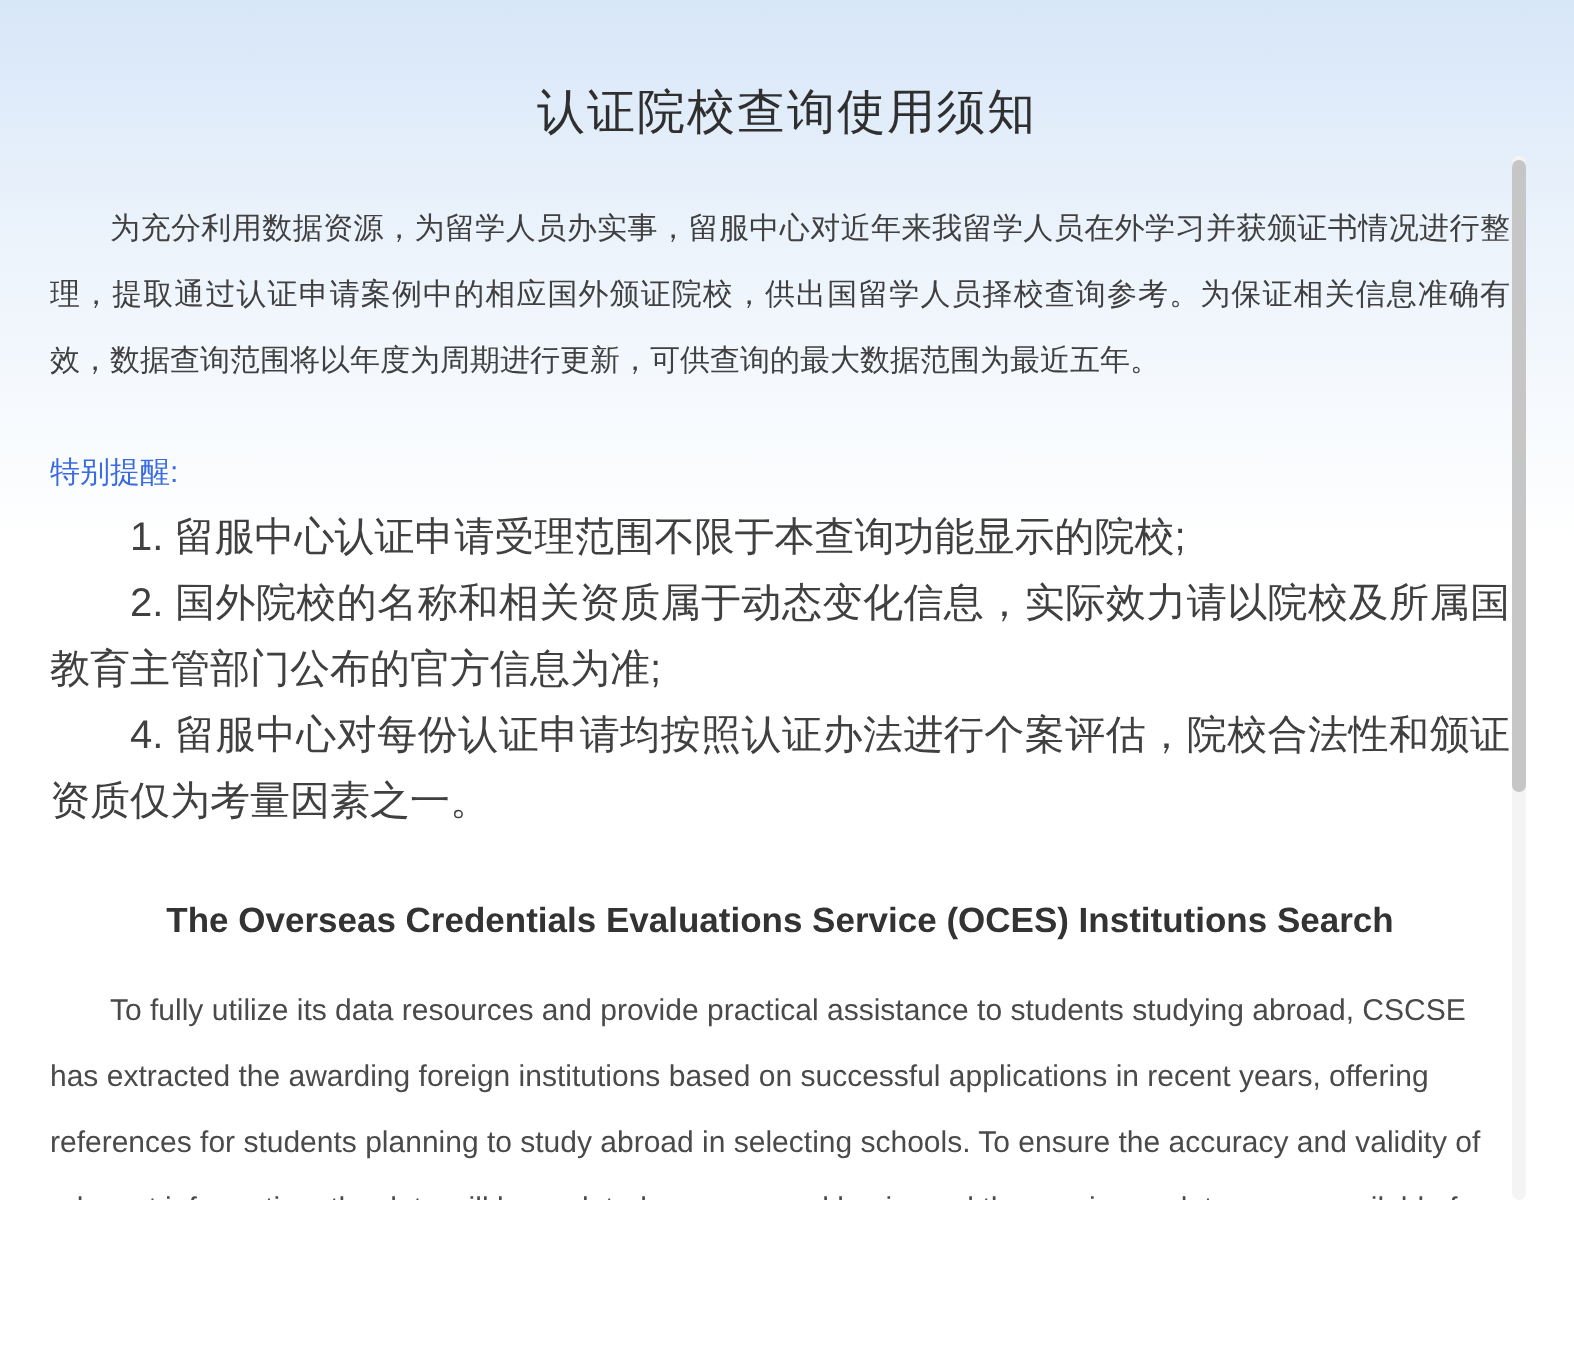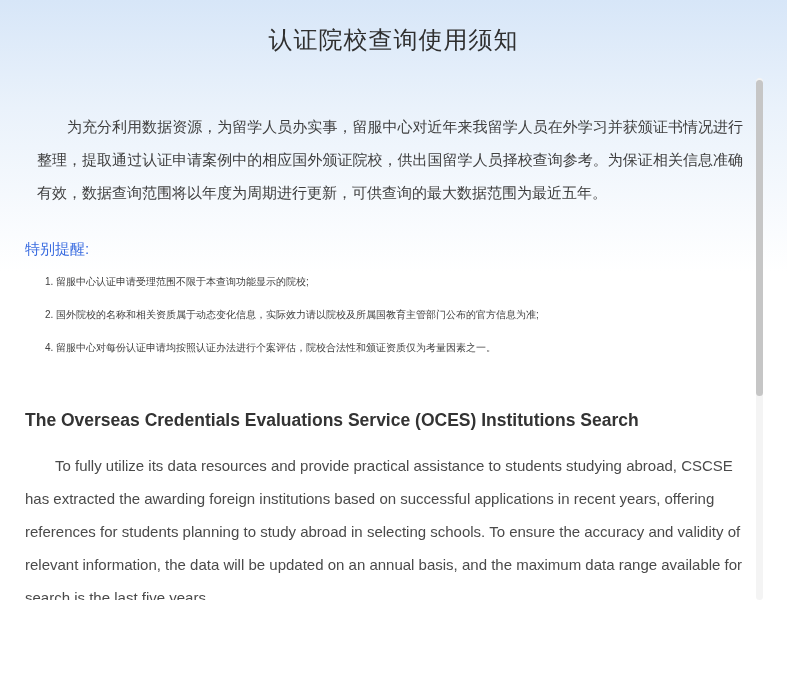--- a/index.html
+++ b/index.html
@@ -12,69 +12,69 @@
   }
   .dialog {
     position: relative;
     width: 787px;
     height: 680px;
     background: linear-gradient(180deg, #d7e6f8 0%, #eaf2fb 16%, #ffffff 40%, #ffffff 100%);
     box-sizing: border-box;
   }
   .dialog-title {
     position: absolute;
-    top: 24px;
+    top: 40px;
     left: 0;
     width: 100%;
     text-align: center;
     font-size: 24px;
     font-weight: 500;
     color: #2f2f2f;
     letter-spacing: 1px;
   }
   .scroll-area {
     position: absolute;
     top: 78px;
     left: 0;
     width: 787px;
     height: 522px;
     overflow: hidden;
     box-sizing: border-box;
     padding: 20px 32px 0 25px;
   }
   .cn-para {
-    margin: 12px;
+    margin: 0;
     font-size: 15px;
     line-height: 33px;
     color: #404040;
     text-align: justify;
     text-indent: 2em;
   }
   .reminder {
     margin: 23px 0 0 0;
     font-size: 15px;
     line-height: 33px;
     color: #3a6ce0;
     text-indent: 0;
   }
   .cn-item {
     margin: 0;
-    font-size: 10px;
+    font-size: 20px;
     line-height: 33px;
     color: #404040;
     text-align: justify;
     text-indent: 2em;
   }
   .en-heading {
-    margin: 40px 0 0 0;
+    margin: 26px 0 0 0;
     font-size: 17.5px;
     font-weight: bold;
     line-height: 33px;
     color: #333333;
-    text-align: left;
+    text-align: center;
   }
   .en-para {
     margin: 12px 0 0 0;
     font-size: 15px;
     line-height: 33px;
     color: #4a4a4a;
     text-align: left;
     text-indent: 2em;
   }
   .scrollbar-track {

